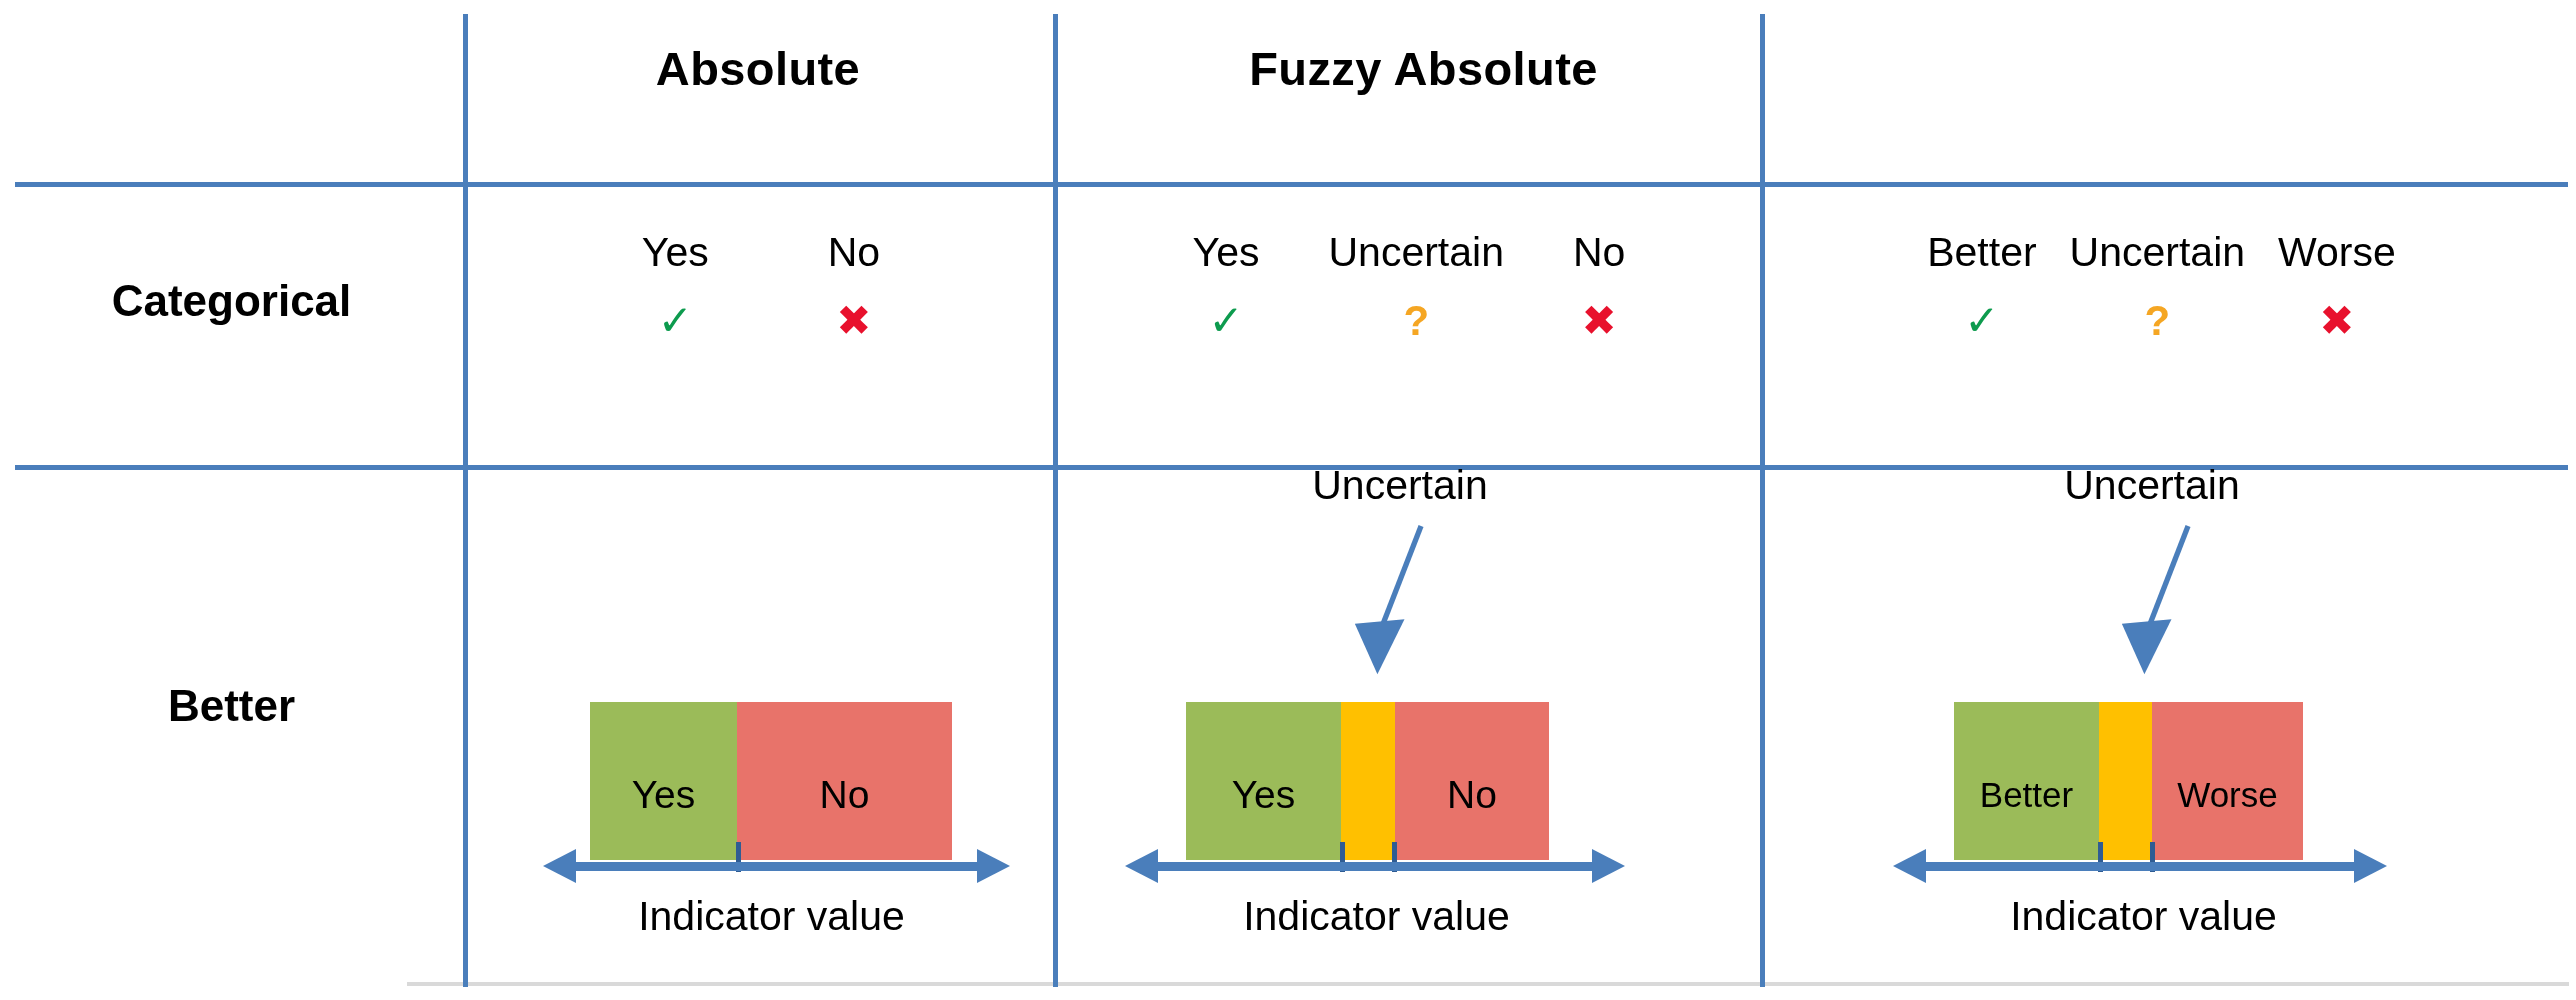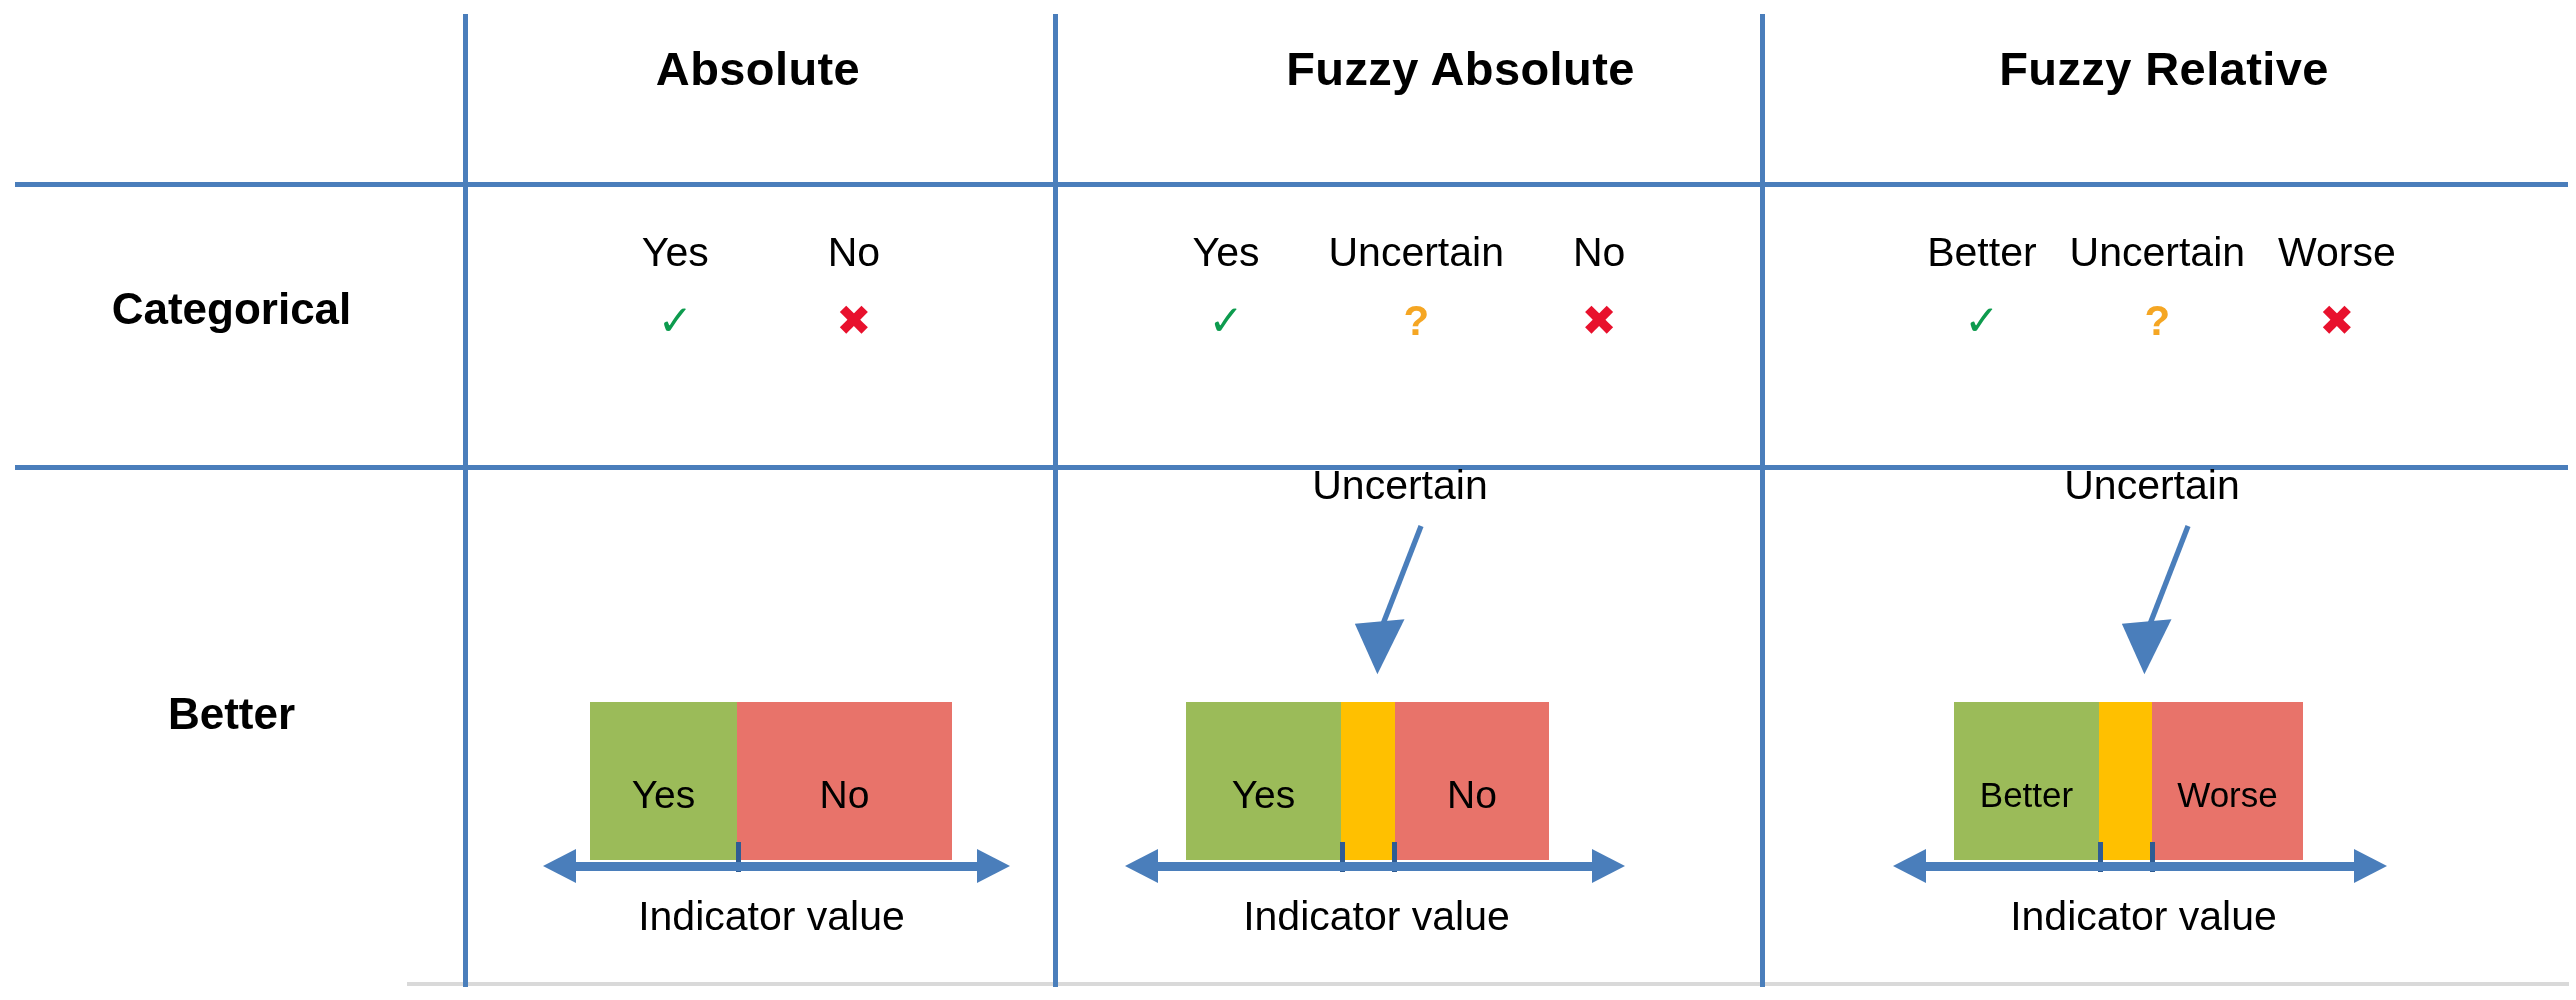--- a/index.html
+++ b/index.html
@@ -10,21 +10,21 @@
 
   
   .hrule{position:absolute;background:#4a7ebb;height:5.3px;}
   .vrule{position:absolute;background:#4a7ebb;width:4.5px;}
 
   
   .col-head{position:absolute;top:27px;height:83px;line-height:83px;
             text-align:center;font-size:47px;font-weight:bold;letter-spacing:0.4px;}
 
   
-  .row-label{position:absolute;text-align:center;font-size:44px;font-weight:bold;margin-top:8px;}
+  .row-label{position:absolute;text-align:center;font-size:44px;font-weight:bold;}
 
   
   .cat-cell{position:absolute;display:flex;align-items:flex-start;justify-content:center;}
   .cat-item{display:flex;flex-direction:column;align-items:center;}
   .cat-word{font-size:41px;line-height:53px;white-space:nowrap;color:#000;}
   .cat-sym{font-size:42px;line-height:68px;margin-top:7.5px;font-weight:bold;}
   .sym-yes{color:#0d9b4e;}
   .sym-no{color:#e8112d;}
   .sym-unc{color:#f5a623;}
 
@@ -59,22 +59,21 @@
 
   <div class="hrule" style="left:15px;top:182px;width:2553px;"></div>
   <div class="hrule" style="left:15px;top:465px;width:2553px;"></div>
   <div class="hrule" style="left:407px;top:982px;width:2162px;height:3.8px;background:#d9d9d9;"></div>
 
   <div class="vrule" style="left:463px;top:13.6px;height:973px;"></div>
   <div class="vrule" style="left:1053px;top:13.6px;height:973px;"></div>
   <div class="vrule" style="left:1760px;top:13.6px;height:973px;"></div>
 
   <div class="col-head" style="left:463px;width:590px;">Absolute</div>
-  <div class="col-head" style="left:1107px;width:707px;">Fuzzy Absolute</div>
-  <div class="col-head" style="left:1760px;width:808px;">Fuzzy Relative</div>
+  <div class="col-head" style="left:1070px;width:707px;">Fuzzy Absolute</div>
 
   <div class="row-label" style="left:0;top:276px;width:463px;">Categorical</div>
   <div class="row-label" style="left:0;top:681px;width:463px;">Better</div>
 
   <div class="cat-cell" style="left:490px;top:226px;width:542px;height:211px;gap:119px;">
     <div class="cat-item">
       <span class="cat-word">Yes</span>
       <span class="cat-sym sym-yes">✓</span>
     </div>
     <div class="cat-item">

